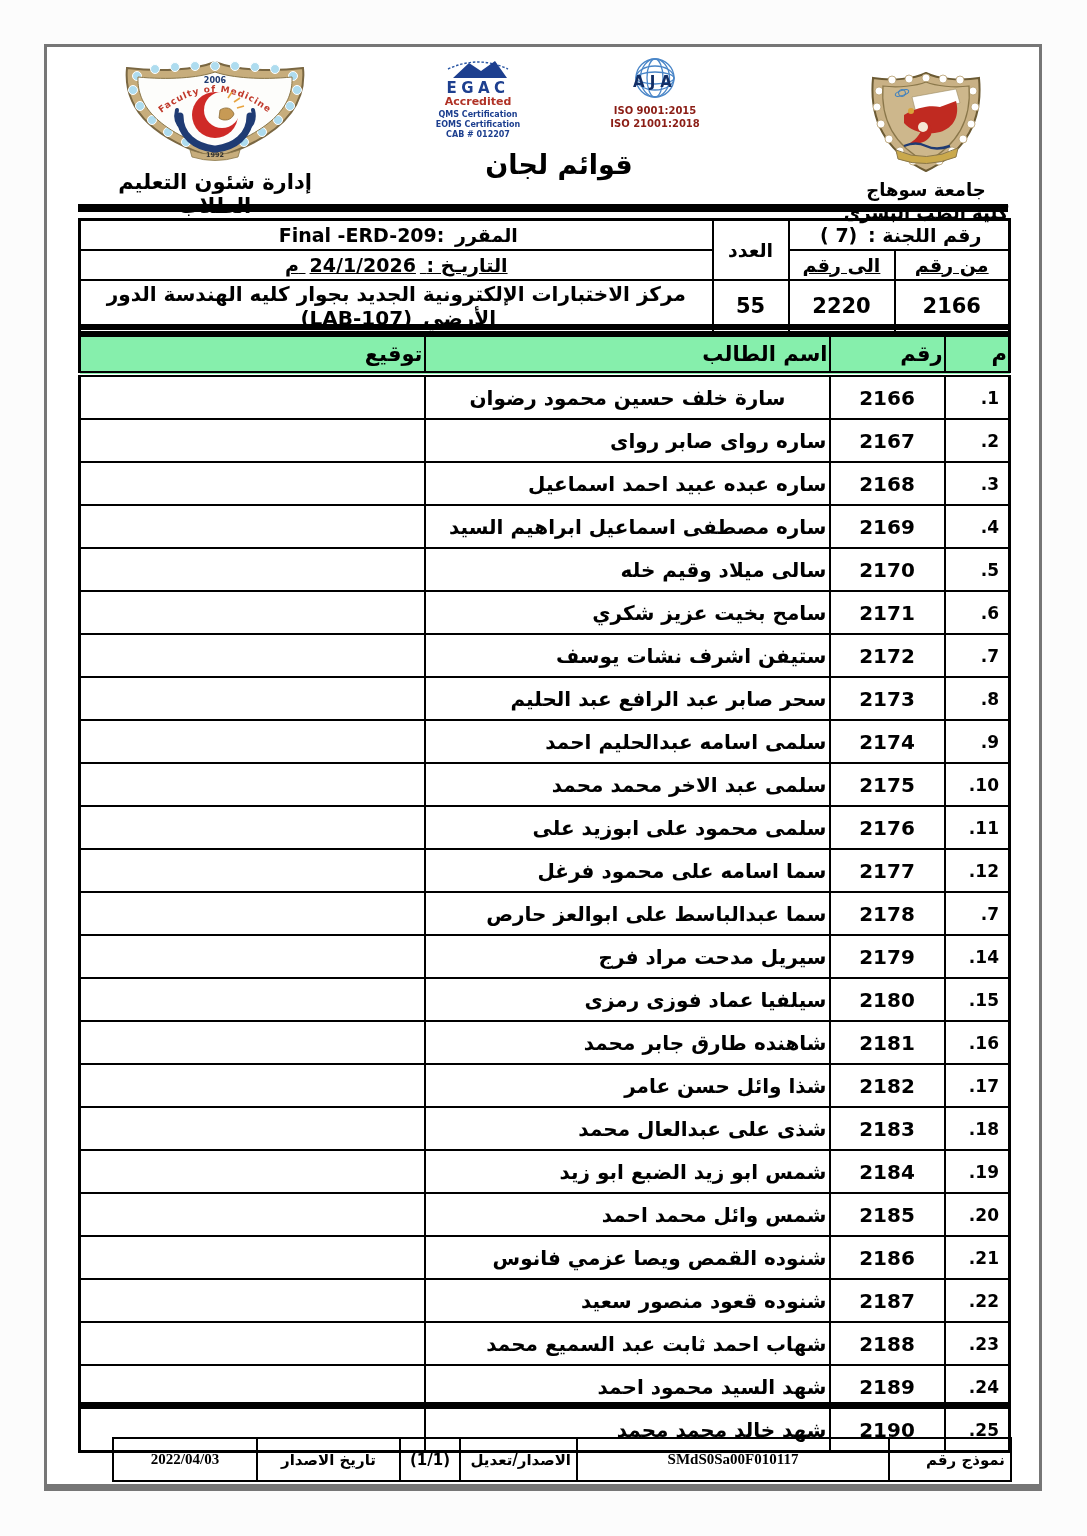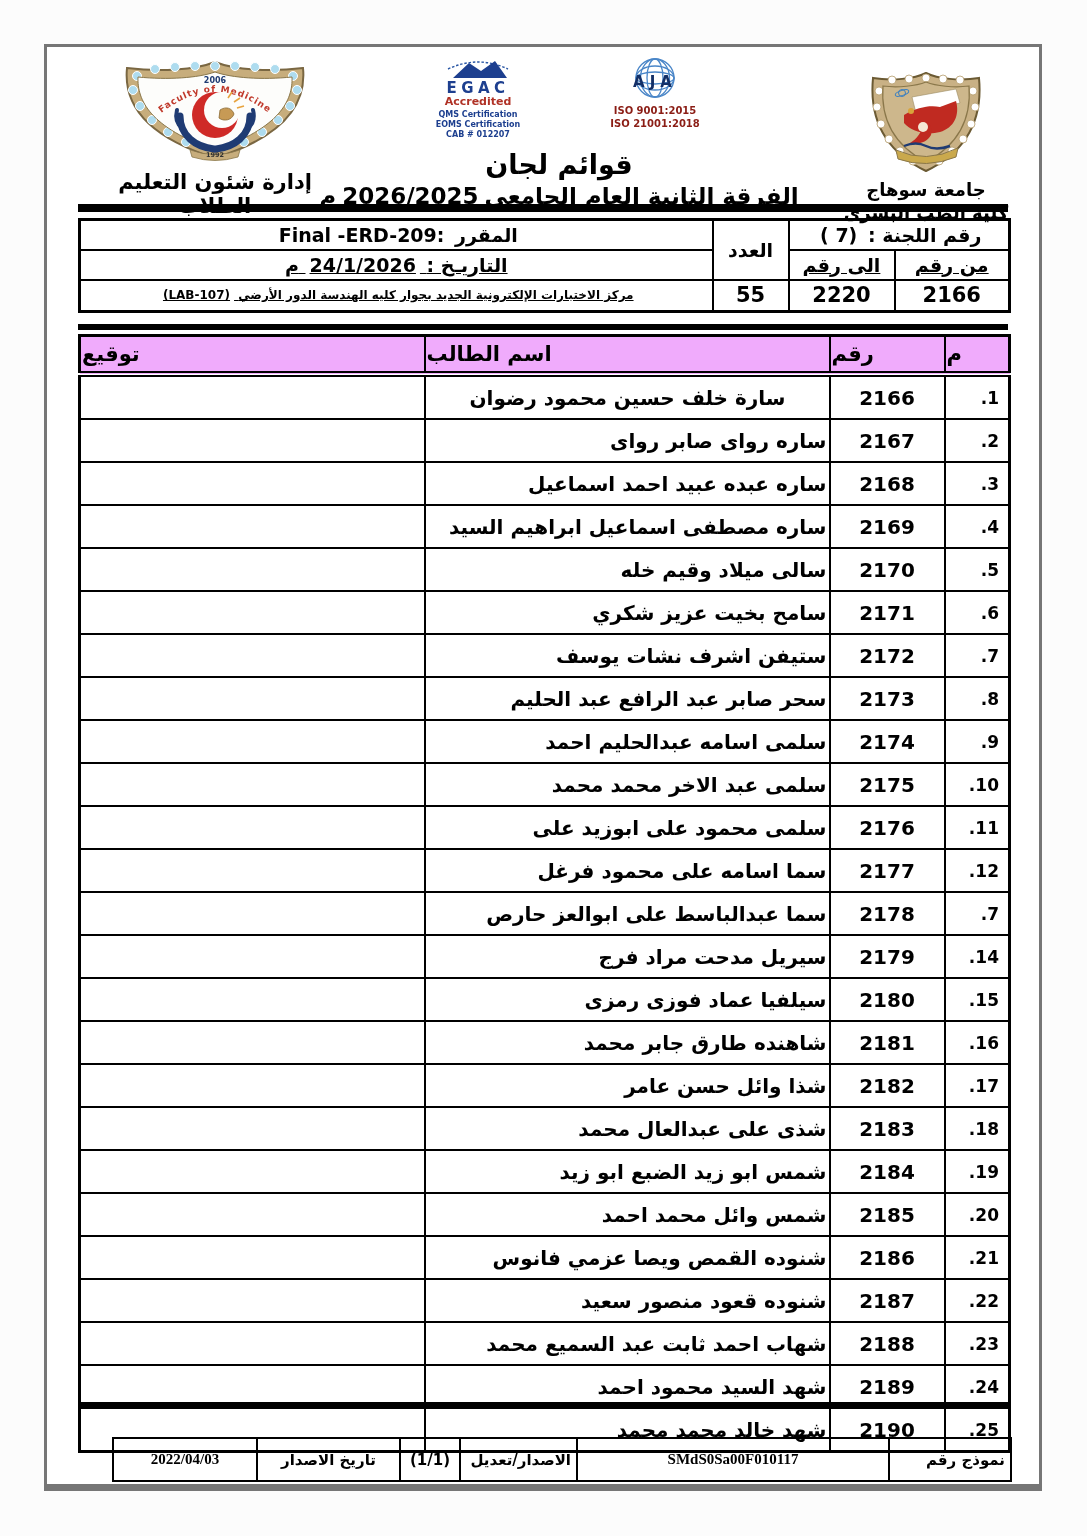--- a/index.html
+++ b/index.html
@@ -29,27 +29,27 @@
 
   
   table{border-collapse:collapse;table-layout:fixed;}
   .info-table{position:absolute;left:78px;top:218px;width:930px;direction:rtl;border:3px solid #000;}
   .info-table td{border:2px solid #000;text-align:center;vertical-align:middle;
     padding:1px 6px;box-sizing:border-box;font-size:19px;}
   .info-table tr.r1 td{height:30px;}
   .info-table tr.r2 td{height:30px;text-decoration:underline;}
   .info-table tr.r3 td{height:32px;}
   .info-table td.val{font-size:21px;}
-  .info-table td.loc{font-size:12px;text-decoration:underline;}
+  .info-table td.loc{font-size:20px;}
   .info-table .gap{margin:0 4px;}
 
   
   .students{position:absolute;left:78px;top:334px;width:930px;direction:rtl;border:3px solid #000;}
-  .students th{background:#f0abfc;border:2px solid #000;border-bottom:6px double #000;
-    height:32px;font-size:21px;font-weight:bold;text-align:left;}
+  .students th{background:#86efac;border:2px solid #000;border-bottom:6px double #000;
+    height:32px;font-size:21px;font-weight:bold;text-align:right;}
   .students td{border:2px solid #000;height:39px;box-sizing:content-box;vertical-align:middle;}
   .students td.idx{text-align:start;padding-right:9px;font-size:17px;}
   .students td.num{text-align:center;font-size:20px;}
   .students td.nm{text-align:start;padding-right:2px;font-size:20px;}
   .students td.nm.center{text-align:center;padding-right:0;}
 
   
   .footer-table{position:absolute;left:112px;top:1437px;width:898px;direction:rtl;}
   .footer-table td{border:2px solid #000;height:43px;text-align:center;vertical-align:middle;
     font-size:15px;padding:0 5px;box-sizing:border-box;}
@@ -131,23 +131,20 @@
         <ellipse cx="60" cy="22" rx="14.5" ry="19"></ellipse>
         <ellipse cx="60" cy="22" rx="19" ry="6"></ellipse>
         <ellipse cx="60" cy="22" rx="19" ry="12"></ellipse>
       </g>
       <text x="60" y="31" font-size="15" fill="#132f66" letter-spacing="5" text-anchor="middle">AJA</text>
       <text x="60" y="58" font-size="10" fill="#8b1d15" text-anchor="middle">ISO 9001:2015</text>
       <text x="60" y="71" font-size="10" fill="#8b1d15" text-anchor="middle">ISO 21001:2018</text>
     </svg>
   </div>
   <div class="title1">قوائم لجان</div>
-  <div class="title2">
-    <span>الفرقة الثانية العام الجامعي</span><span dir="ltr">2026/2025</span><span>م</span>
-  </div>
 </div>
 
 <div class="hdr-right">
   <svg width="120" height="104" viewBox="0 0 120 104">
     <path d="M60 3 C72 9 94 11 113 8 C116 40 108 78 60 101 C12 78 4 40 7 8 C26 11 48 9 60 3 Z" fill="#c9b185" stroke="#6b5a33" stroke-width="2"></path>
     <g fill="#ffffff" stroke="#b59c6b" stroke-width="0.8">
       <circle cx="60" cy="8" r="4"></circle>
         <circle cx="43" cy="9" r="4"></circle>
         <circle cx="77" cy="9" r="4"></circle>
       <circle cx="26" cy="10" r="4"></circle>

